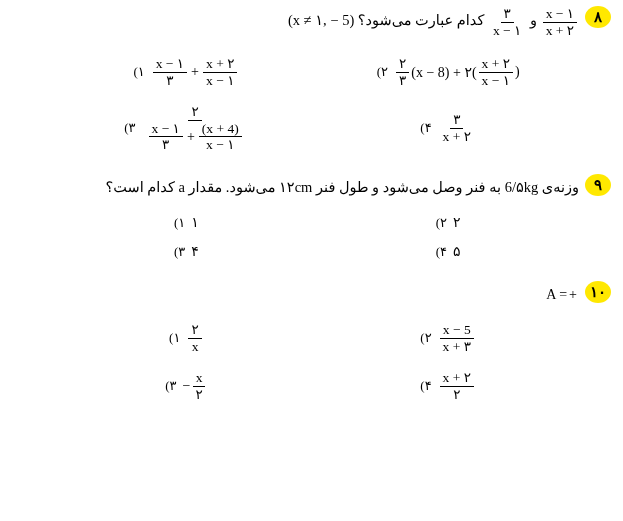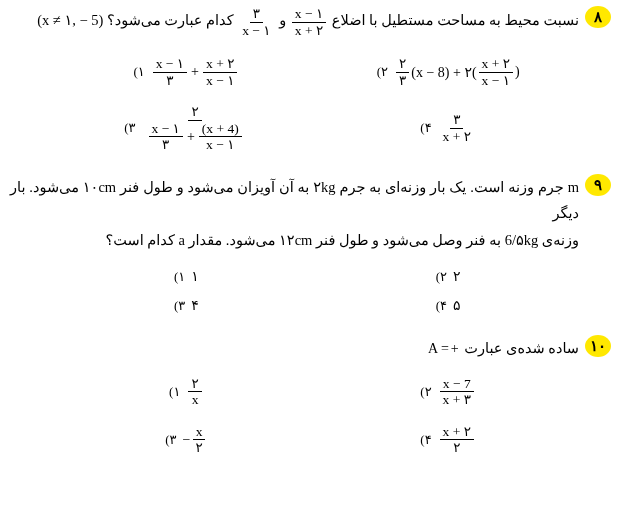--- a/index.html
+++ b/index.html
@@ -114,21 +114,20 @@
 </style>
 </head>
 <body>
 
 <div class="page">
 
   <div class="question">
     <div class="qnum">۸</div>
     <div class="qbody">
       <span class="stem-line">
-        <span>نسبت محیط به مساحت مستطیل با اضلاع</span>
         <span class="frac">
           <span class="num">x − ۱</span>
           <span class="den">x + ۲</span>
         </span>
         <span>و</span>
         <span class="frac">
           <span class="num">۳</span>
           <span class="den">x − ۱</span>
         </span>
         <span>کدام عبارت می‌شود؟</span>
@@ -209,21 +208,20 @@
         </div>
       </div>
     </div>
   </div>
 
   <div class="sp-18"></div>
 
   <div class="question">
     <div class="qnum">۹</div>
     <div class="qbody">
-      <span class="stem-line">m جرم وزنه است. یک بار وزنه‌ای به جرم ۲kg به آن آویزان می‌شود و طول فنر ۱۰cm می‌شود. بار دیگر</span>
       <span class="stem-line">وزنه‌ی 6/۵kg به فنر وصل می‌شود و طول فنر ۱۲cm می‌شود. مقدار  a  کدام است؟</span>
     </div>
 
     <div class="sp-10"></div>
 
     <div class="options">
       <div class="opt-row">
         <div class="opt opt-2">
           <span class="opt-plain">۲</span>
           <span class="opt-label">۲)</span>
@@ -248,35 +246,34 @@
       </div>
     </div>
   </div>
 
   <div class="sp-18"></div>
 
   <div class="question">
     <div class="qnum">۱۰</div>
     <div class="qbody">
       <span class="stem-line">
-        <span>ساده شده‌ی عبارت</span>
         <span class="inline-math">
           <span>A =</span>
           <span class="mo">+</span>
         </span>
       </span>
     </div>
 
     <div class="sp-10"></div>
 
     <div class="options">
       <div class="opt-row">
         <div class="opt opt-2">
           <span class="frac">
-            <span class="num">x − 7</span>
+            <span class="num">x − 5</span>
             <span class="den">x + ۳</span>
           </span>
           <span class="opt-label">۲)</span>
         </div>
         <div class="opt opt-1">
           <span class="frac">
             <span class="num">۲</span>
             <span class="den">x</span>
           </span>
           <span class="opt-label">۱)</span>

